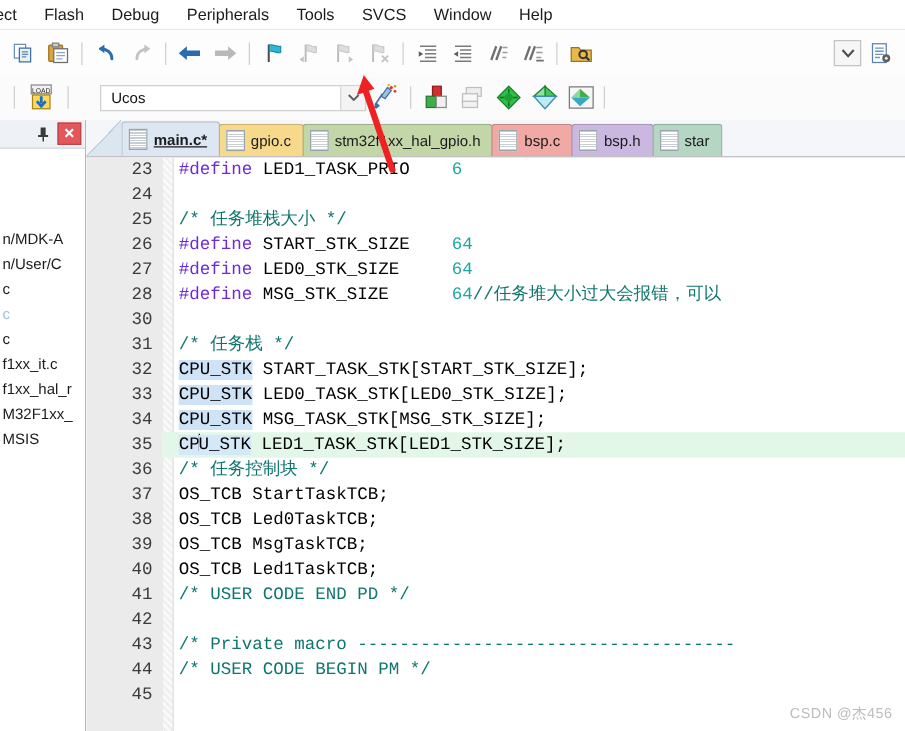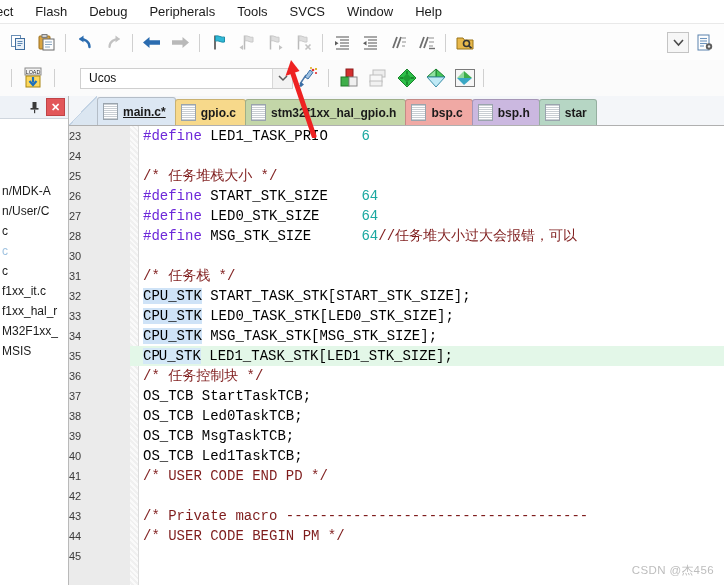--- a/index.html
+++ b/index.html
@@ -119,21 +119,21 @@
   }
   .tab .doc-ico{
     width:13px;height:15px;margin-right:5px;flex:0 0 auto;
     background:#fff;border:1px solid #9aa4ad;
     position:relative;
     background-image:
       repeating-linear-gradient(to bottom, #c9ced3 0 1px, transparent 1px 2px);
   }
   .tab.active{height:27px;background:#dce7f3;}
   .tab.active .tab-label{font-weight:bold;text-decoration:underline;}
-  .tab-label{line-height:1;font-weight:bold;}
+  .tab-label{line-height:1;}
 
   .code-area{
     position:relative;height:460px;background:#ffffff;
     overflow:hidden;
   }
   .gutter{
     position:absolute;left:0;top:0;width:61px;height:460px;
     background:#ebebeb;
     border-right:1px solid #cfcfcf;
   }
@@ -144,32 +144,32 @@
   }
   .lines{
     position:absolute;left:0;top:0;right:0;bottom:0;
     font-family:"Liberation Mono","DejaVu Sans Mono",monospace;
     font-size:14px;
   }
   .line{
     height:20px;line-height:20px;display:flex;position:relative;
   }
   .ln{
-    width:53px;padding-right:8px;
-    color:#3b3b3b;font-size:11px;flex:0 0 auto;
-    font-family:Liberation Sans, sans-serif;
+    width:53px;text-align:right;padding-right:8px;
+    color:#3b3b3b;font-size:14px;flex:0 0 auto;
+    font-family:Liberation Mono, monospace;
   }
   .code{
     flex:1 1 auto;padding-left:13px;white-space:pre;
     color:#000;overflow:hidden;
   }
   .line.hl .code{background:#e3f7e8;}
   .line.hl{background:linear-gradient(to right,transparent 0 61px,#e3f7e8 61px 100%);}
   .tok-pre{color:#6d28d9;}
-  .tok-cmt{color:#7f1d1d;}
+  .tok-cmt{color:#0f766e;}
   .tok-num{color:#1ba8a0;}
   .tok-plain{color:#000;}
   .sel{background:#cfe3f7;}
   .sel2{background:#d4e8f7;}
   .caret{
     display:inline-block;width:1px;height:14px;background:#000;
     vertical-align:-2px;margin:0 -1px;
   }
 
   

